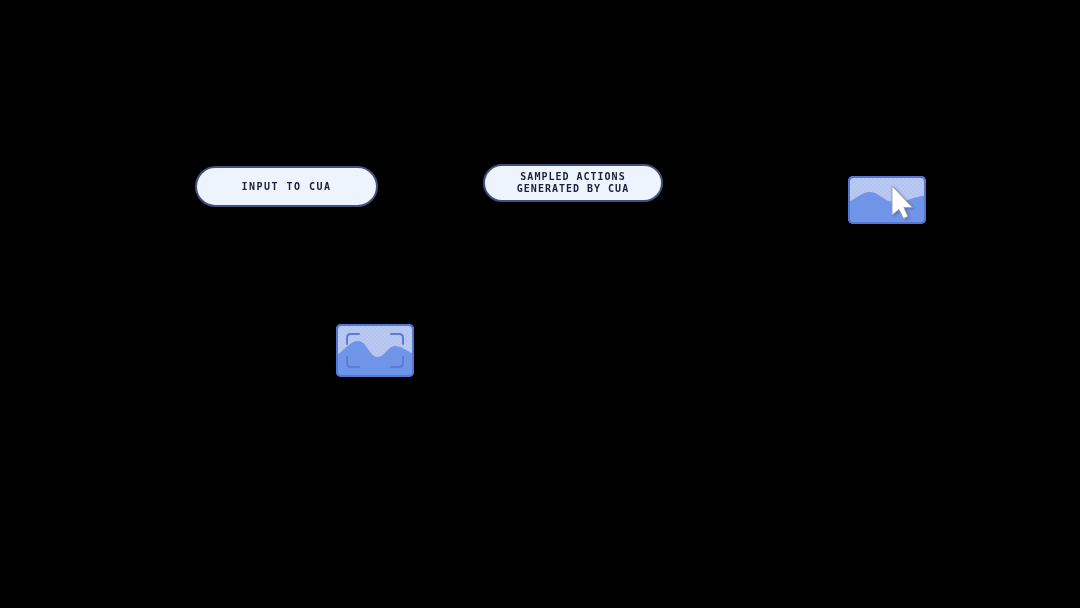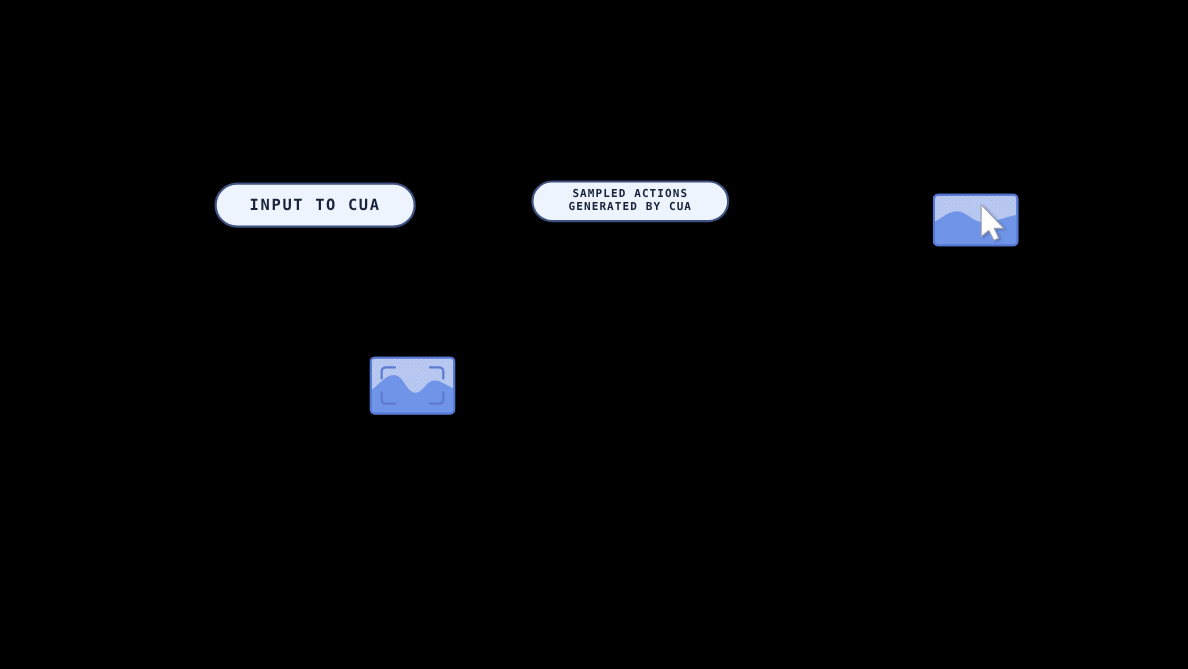--- a/index.html
+++ b/index.html
@@ -32,21 +32,21 @@
     display:flex;
     flex-direction:column;
     align-items:center;
     justify-content:center;
     color:var(--pill-text);
     text-align:center;
     font-weight:bold;
   }
   .pill-input{
     left:195px;top:166px;width:183px;height:41px;
-    font-size:14px;letter-spacing:1.5px;
+    font-size:10px;letter-spacing:1.5px;
   }
   .pill-sampled{
     left:483px;top:164px;width:180px;height:38px;
     font-size:10px;letter-spacing:1px;line-height:12px;
   }
   .icon{position:absolute;}
   .icon-crop{left:336px;top:324px;width:78px;height:53px;}
   .icon-cursor{left:848px;top:176px;width:78px;height:48px;}
   .frame-rect{stroke:var(--icon-border);stroke-width:2;}
   .wave{fill:var(--icon-wave);}

